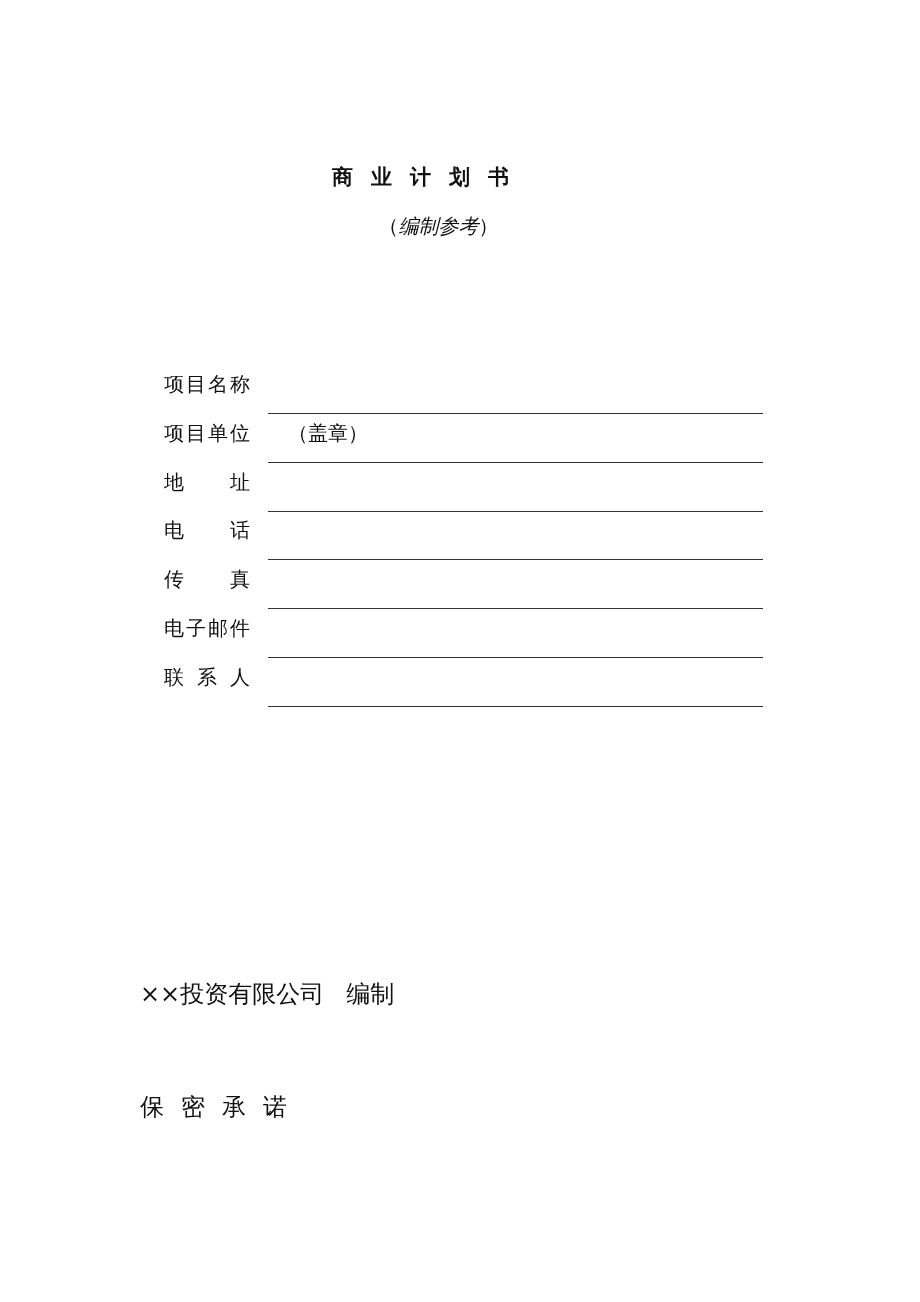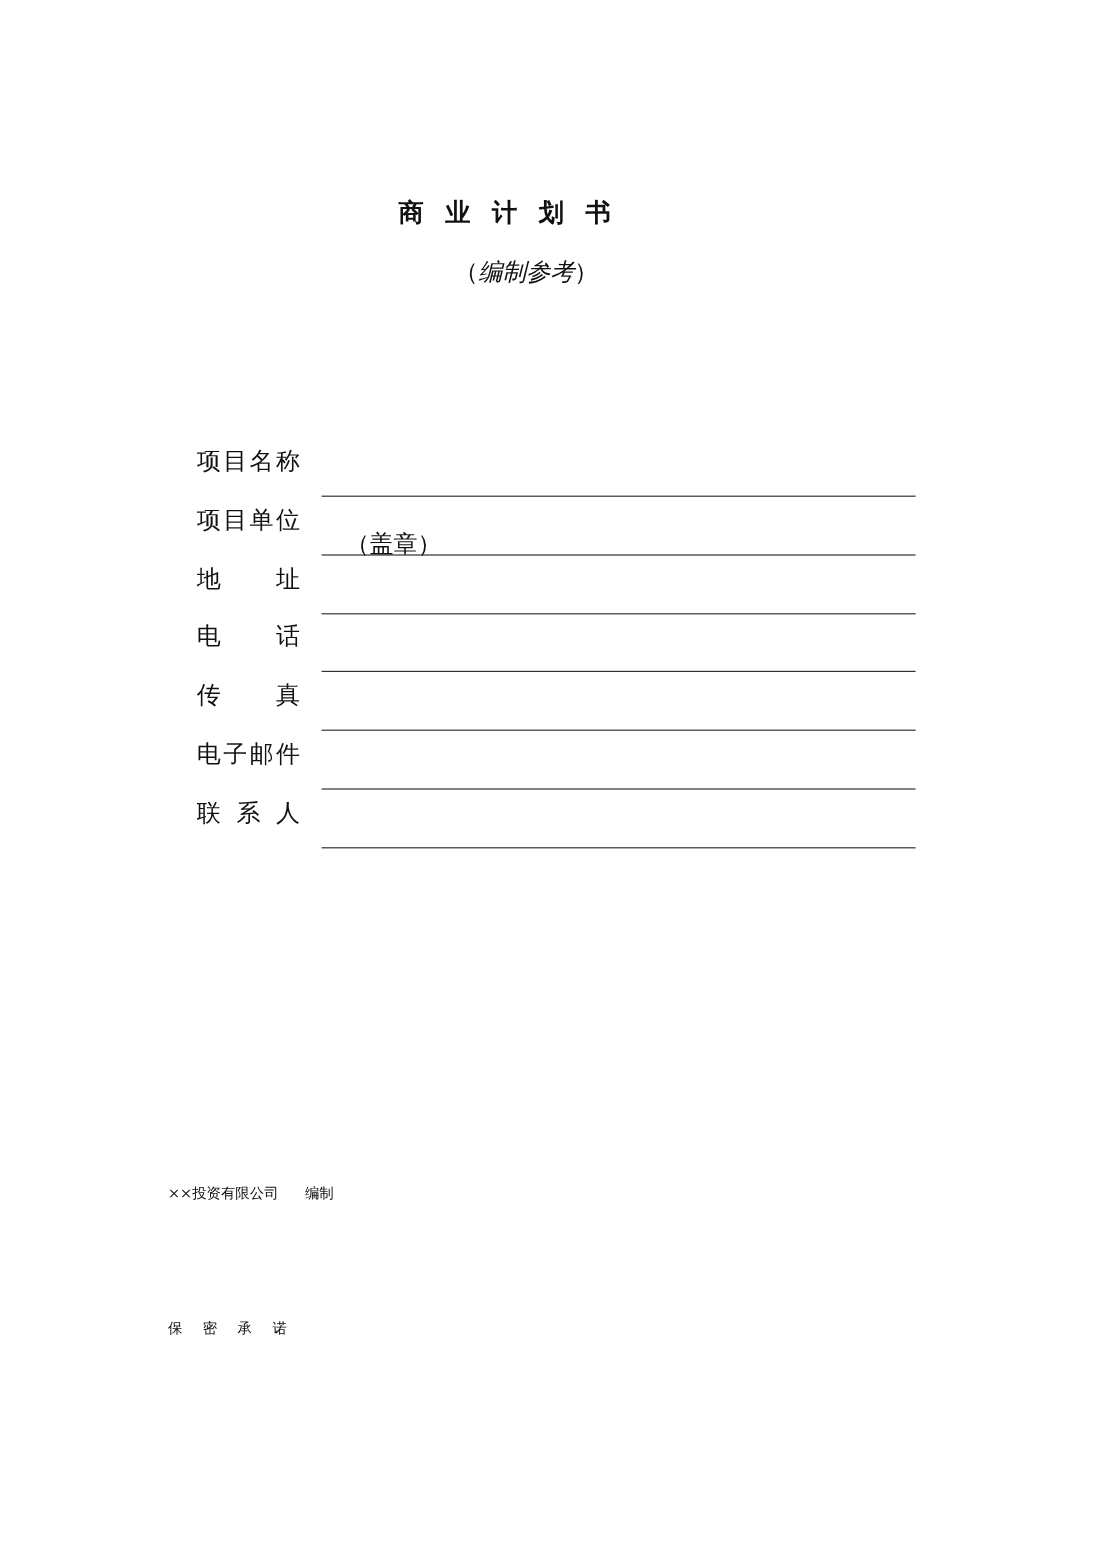--- a/index.html
+++ b/index.html
@@ -60,33 +60,32 @@
     }
     .form-label .ch {
       display: inline-block;
     }
     .form-value {
       position: absolute;
       left: 124px;
       top: 0;
       font-size: 20px;
       line-height: 28px;
-      margin-top: 20px;
     }
     .form-line {
       position: absolute;
       left: 268px;
       width: 495px;
       height: 0;
       border-top: 1.5px solid #333333;
     }
     .footer-text {
       position: absolute;
       left: 140px;
-      font-size: 12px;
+      font-size: 24px;
       line-height: 28px;
     }
     .footer-text .gap {
       display: inline-block;
       width: 22px;
     }
     .spaced .ch {
       display: inline-block;
       margin-right: 17px;
     }

